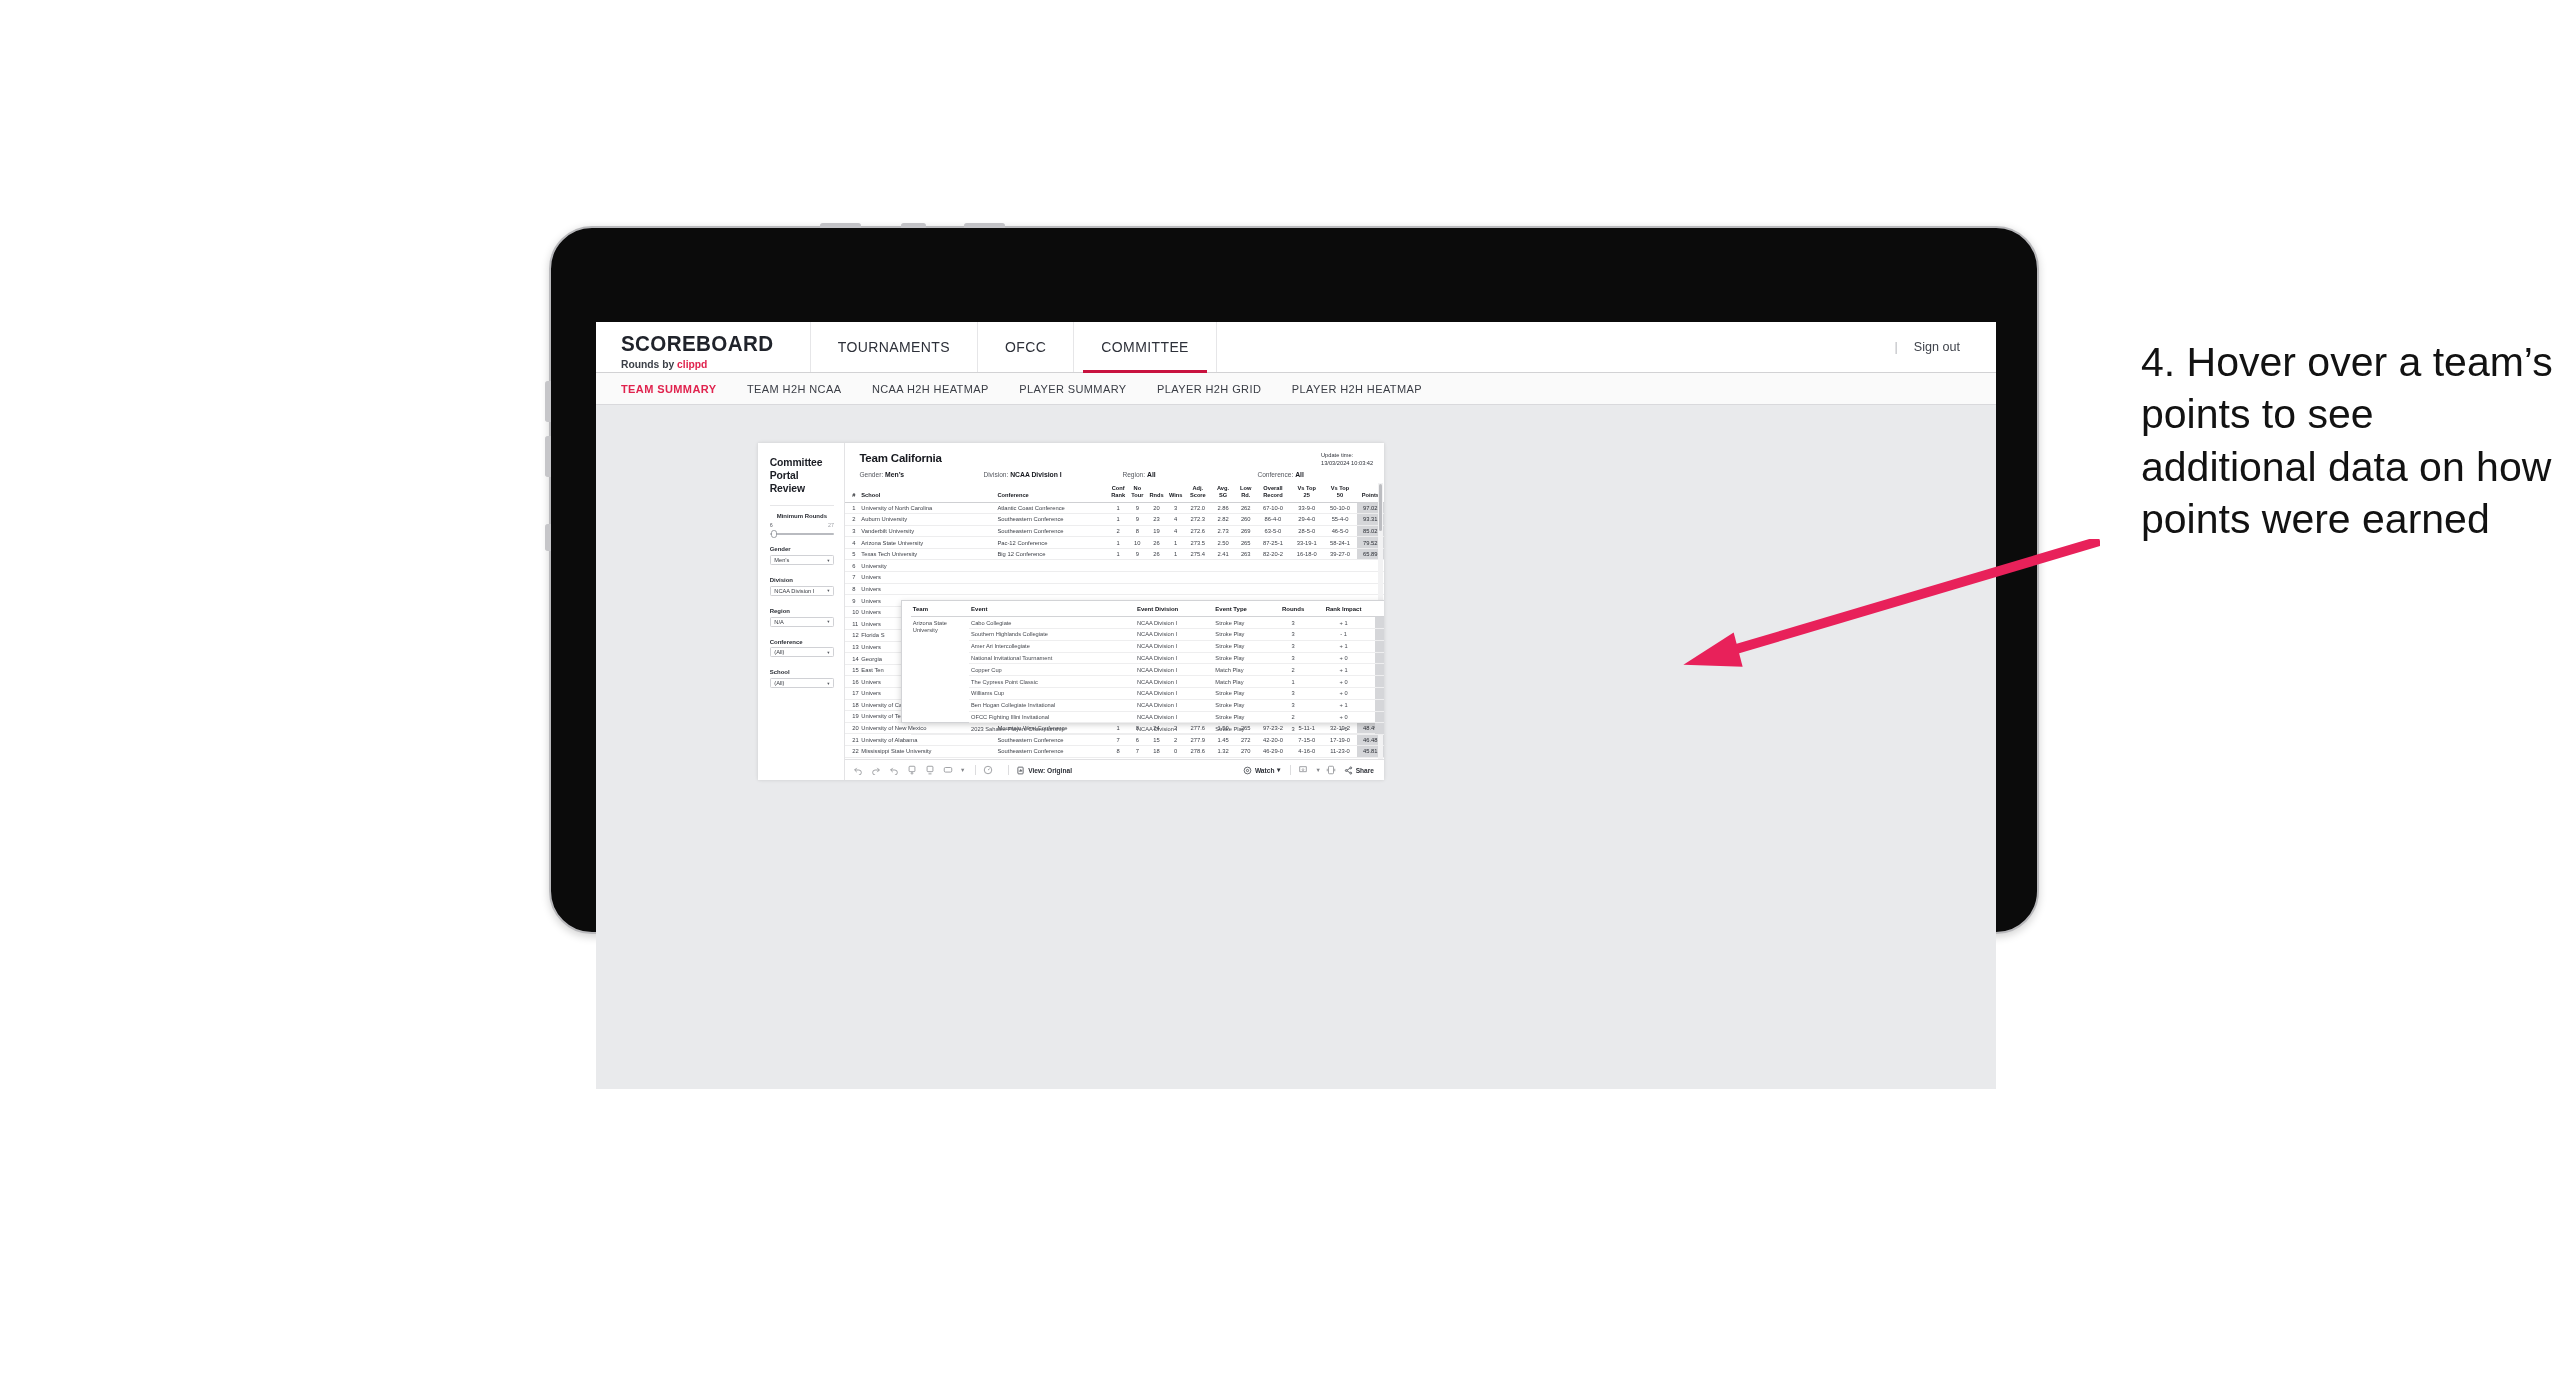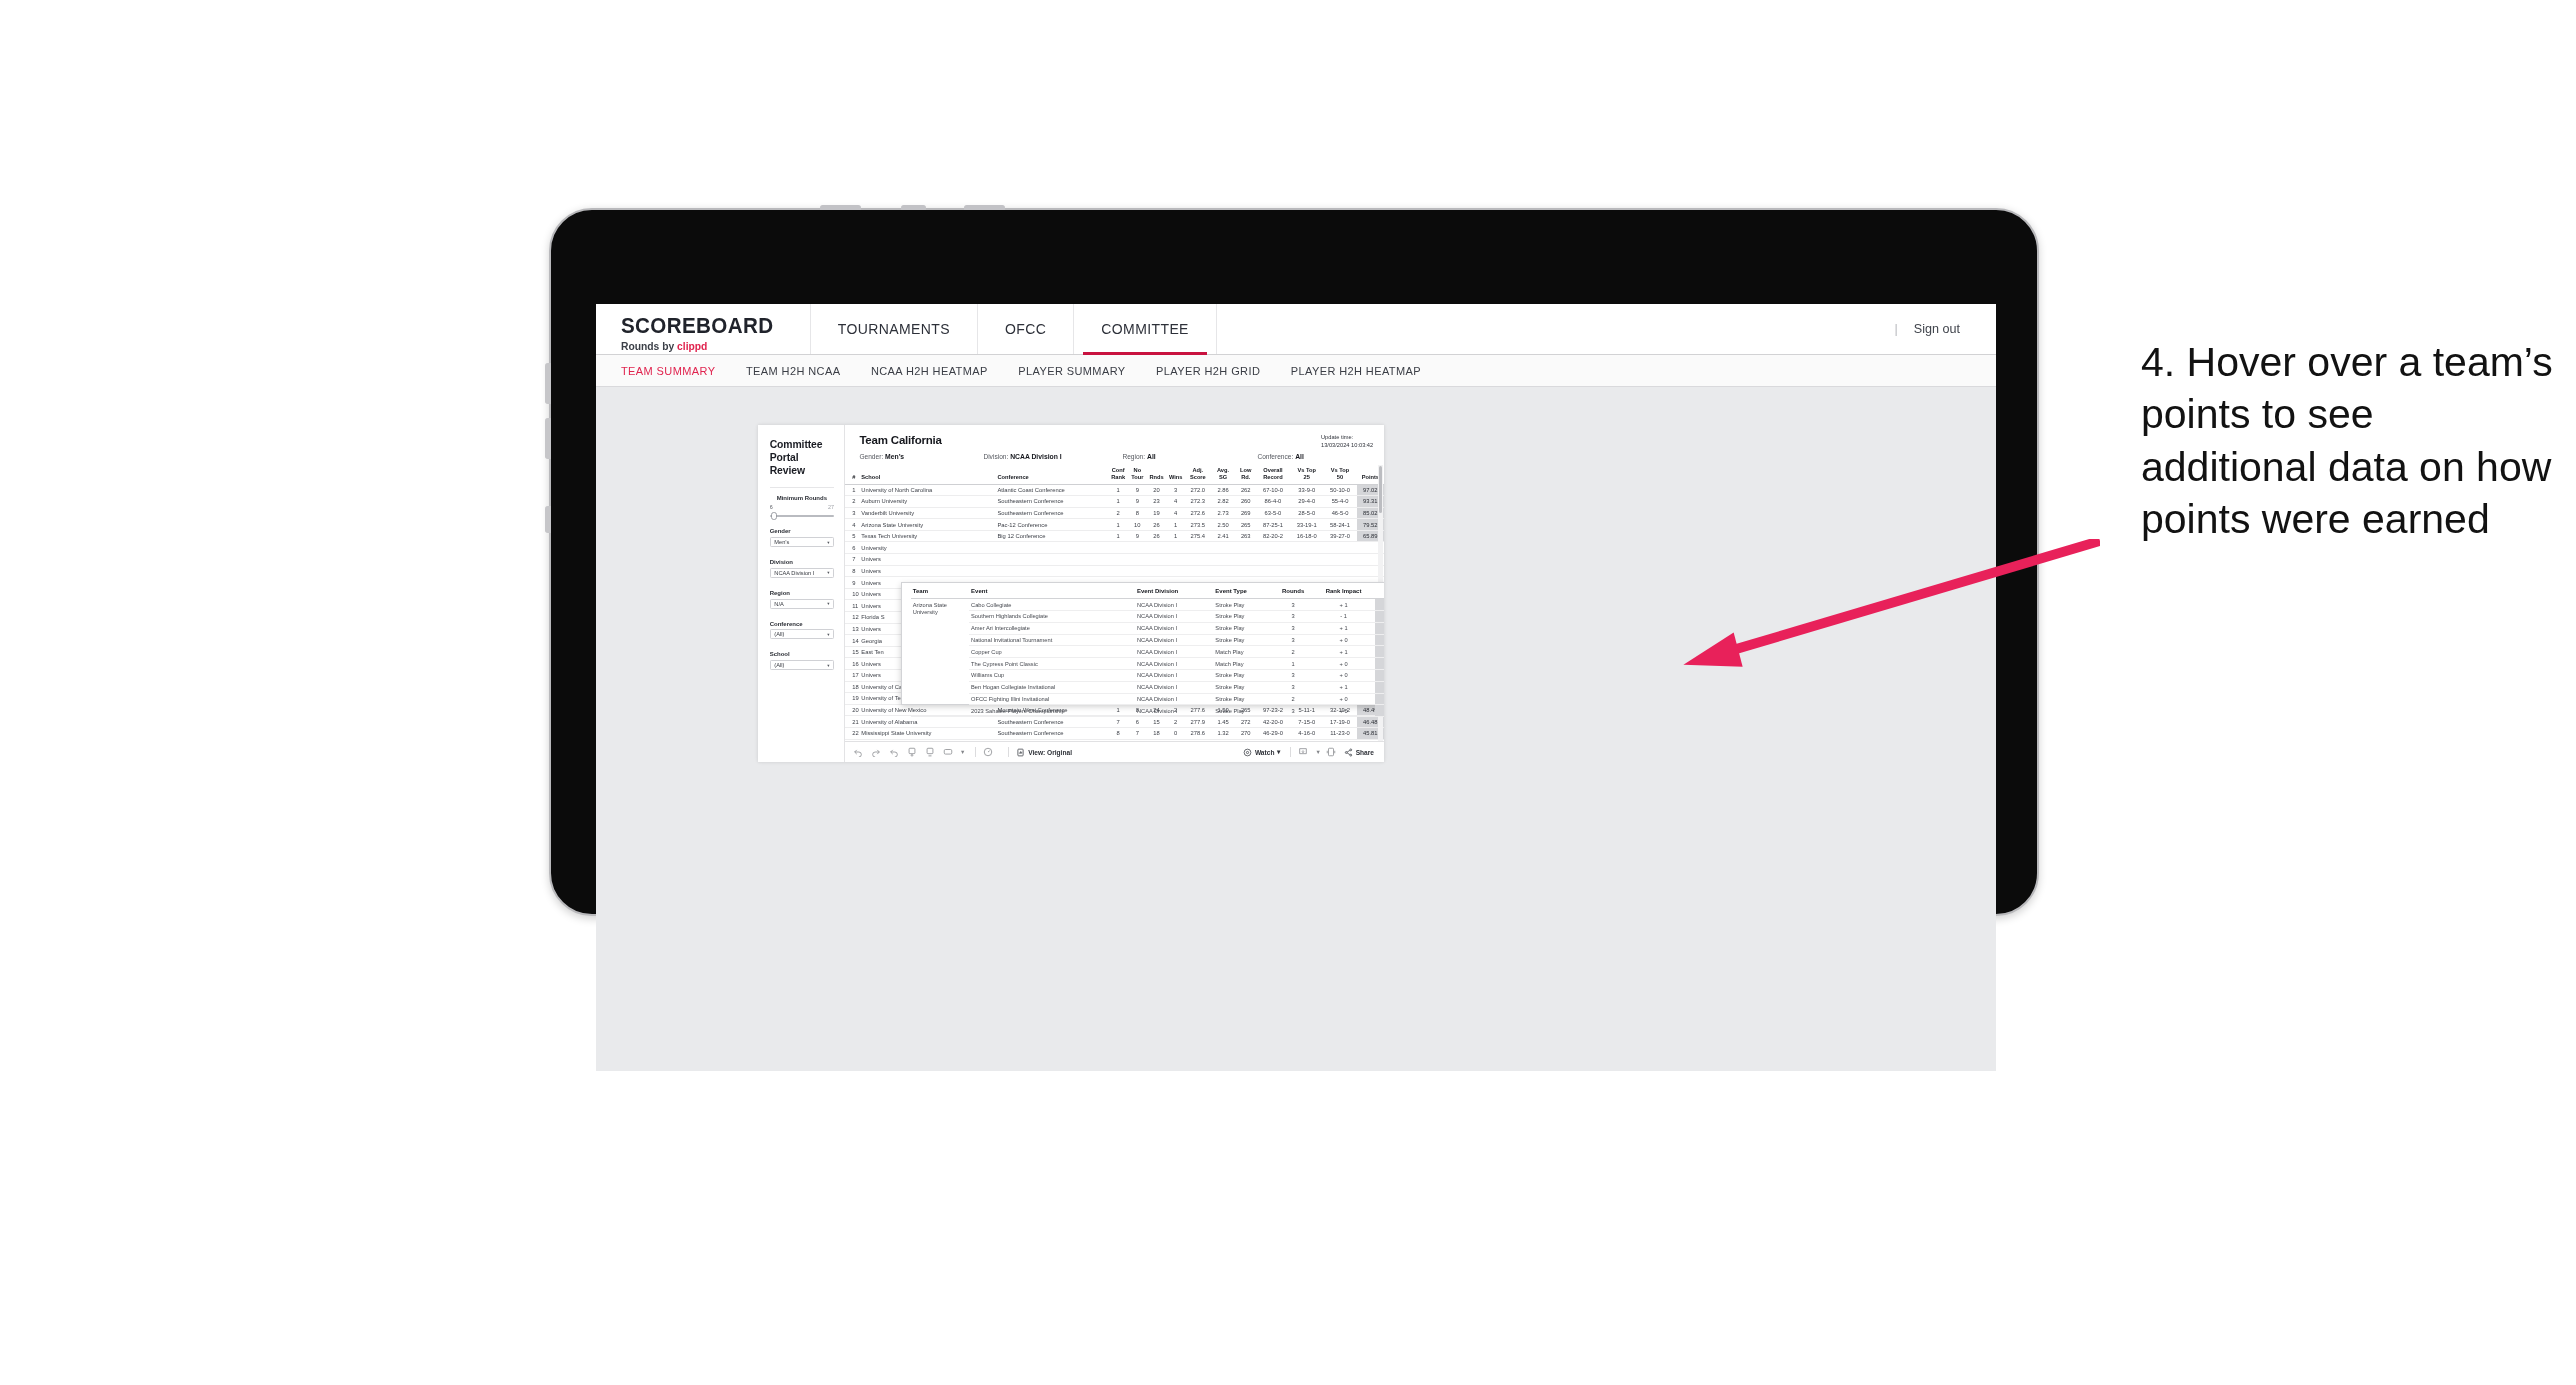--- a/index.html
+++ b/index.html
@@ -6,21 +6,21 @@
   html, body {
     width: 2576px; height: 1386px;
     background: #ffffff;
     font-family: "Liberation Sans", sans-serif;
     overflow: hidden;
   }
 
   
   #tablet {
     position: absolute;
-    left: 549px; top: 208px;
+    left: 549px; top: 226px;
     width: 1490px; height: 708px;
     background: #0b0b0b;
     border-radius: 43px;
     border: 2.7px solid #b9b9bc;
     box-shadow: 0 2.7px 9px rgba(0,0,0,.18);
   }
   .side-btn {
     position: absolute; left: -6.3px;
     width: 6.3px; background: #c6c6c9;
     border-radius: 2.7px 0 0 2.7px;
@@ -83,21 +83,21 @@
   #subtabs {
     height: 32px; background: #fafafa;
     display: flex; align-items: center;
     border-bottom: 0.9px solid #d9d9dc;
     padding-left: 25px; gap: 30.5px;
   }
   .subtab {
     font-size: 11px; letter-spacing: 0.4px; color: #3a3d45;
     cursor: pointer;
   }
-  .subtab.active { color: #e0234e; }
+  .subtab.active { color: #e0234e; font-weight: bold; }
 
   
   #viz {
     position: absolute; left: 162px; top: 121px;
     width: 626px; height: 337px;
     background: #fff;
     box-shadow: 0 0 3.6px rgba(0,0,0,.13);
     display: flex;
   }
 

